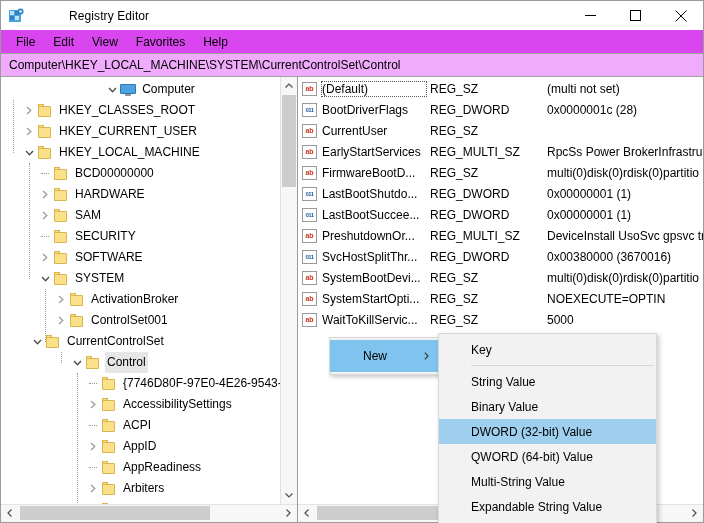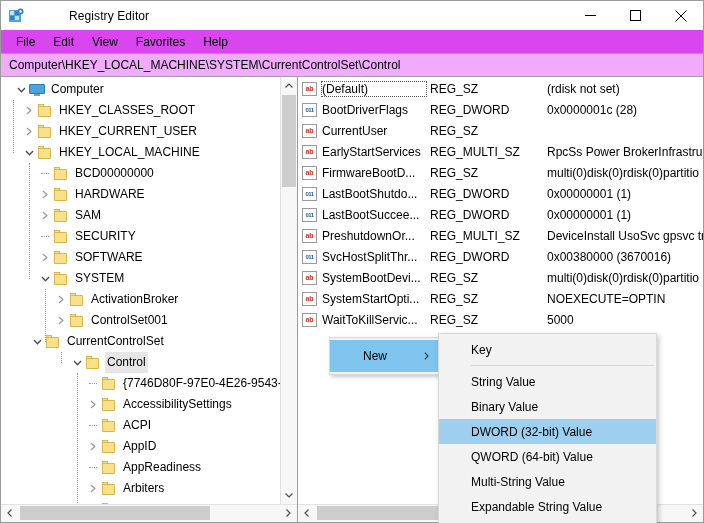--- a/index.html
+++ b/index.html
@@ -370,21 +370,21 @@
 
   <div class="addrbar">
     <span>Computer\HKEY_LOCAL_MACHINE\SYSTEM\CurrentControlSet\Control</span>
   </div>
 
   <div class="panes">
 
     <div class="pane-left">
       <div class="tree-scrollarea">
         <div class="tree" id="tree-root">
-            <div class="trow" style="padding-left: 12px;">
+            <div class="trow" style="padding-left: 20px; justify-content: center;">
               <span class="chev">
                 <svg width="9" height="6" viewBox="0 0 9 6">
                   <path d="M1 1 L4.5 4.8 L8 1" fill="none" stroke="#4a4a4a" stroke-width="1.3"></path>
                 </svg>
               </span>
               <span class="pc-icon">
                 <span class="scr"></span>
                 <span class="stand"></span>
               </span>
               <span class="lbl">Computer</span>
@@ -652,21 +652,21 @@
     </div>
 
     <div class="pane-right">
 
       <div class="list-scrollarea">
         <div class="list" id="list-root">
             <div class="lrow">
               <span class="vicon str">ab</span>
               <span class="cell-name dotted-focus">(Default)</span>
               <span class="cell-type">REG_SZ</span>
-              <span class="cell-data">(rdisk not set)</span>
+              <span class="cell-data">(multi not set)</span>
             </div>
             <div class="lrow">
               <span class="vicon dw">011</span>
               <span class="cell-name">BootDriverFlags</span>
               <span class="cell-type">REG_DWORD</span>
               <span class="cell-data">0x0000001c (28)</span>
             </div>
             <div class="lrow">
               <span class="vicon str">ab</span>
               <span class="cell-name">CurrentUser</span>

